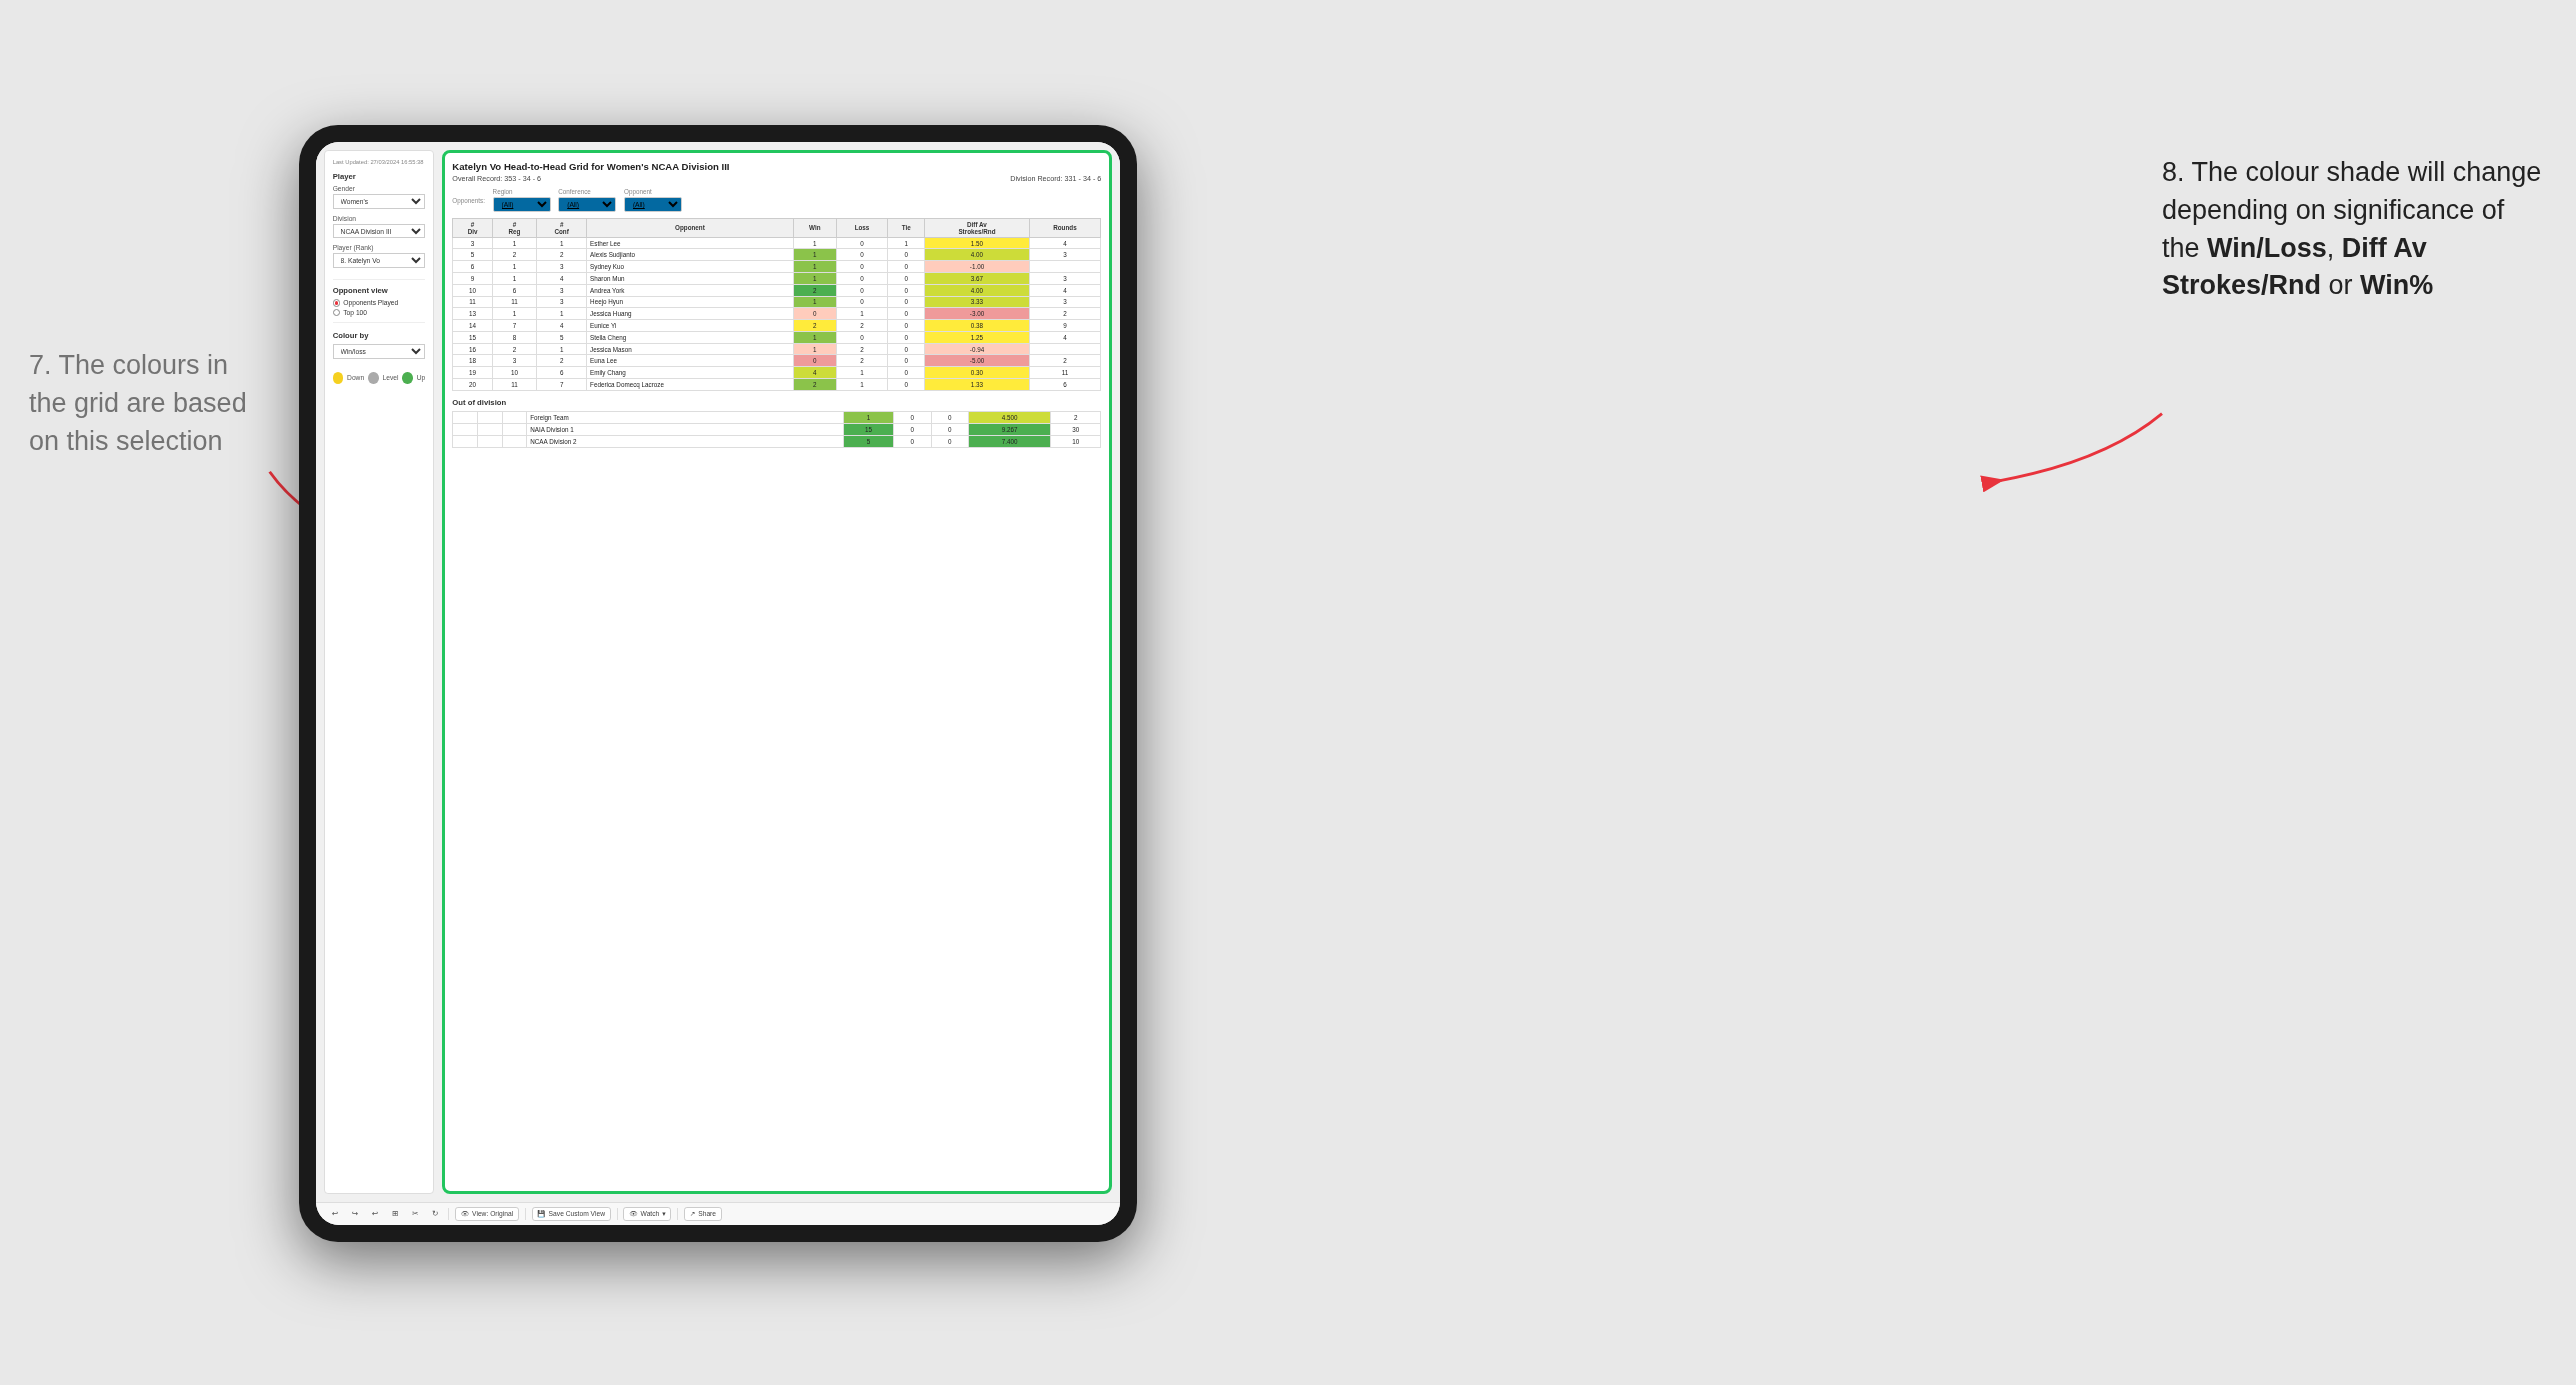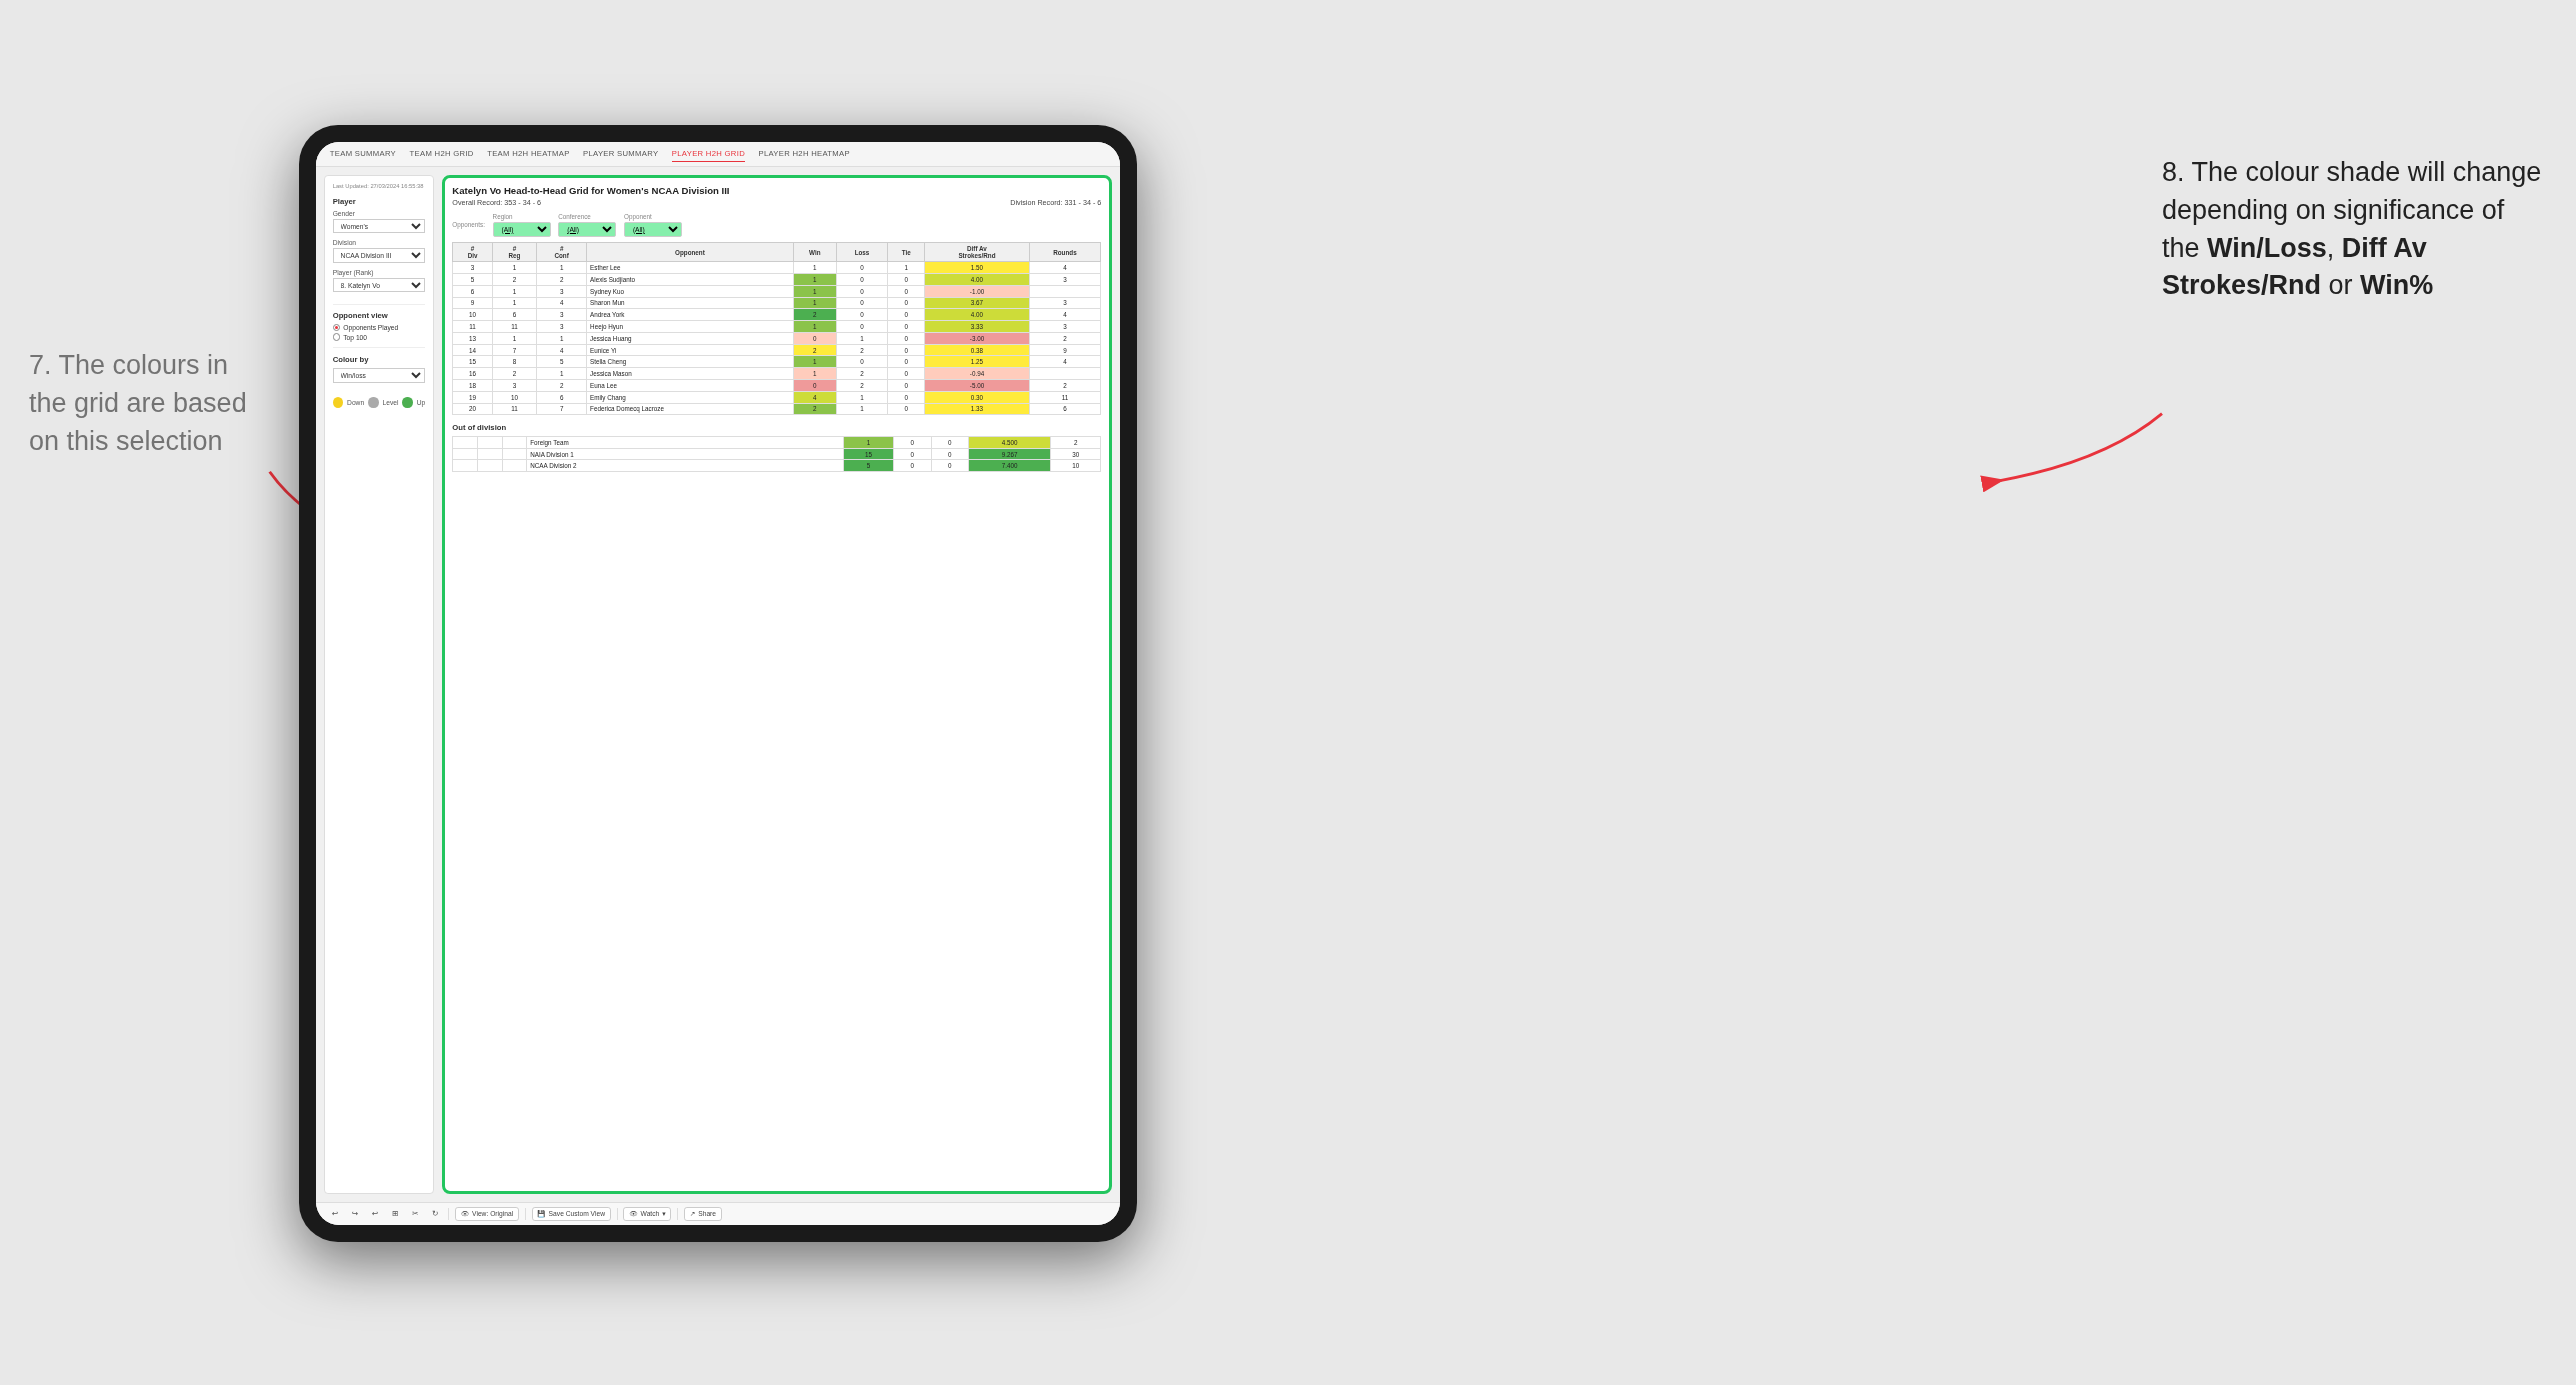--- a/index.html
+++ b/index.html
@@ -282,21 +282,21 @@
     .filter-label {
       font-size: 6.3px;
       color: #888;
     }
 
     .filter-select {
       font-size: 6.7px;
       padding: 1.9px 15.4px 1.9px 3.9px;
       border: 1px solid #ccc;
       border-radius: 1.9px;
-      background: #86efac;
+      background: #0369a1;
       min-width: 58px;
       text-decoration: underline;
     }
 
     
     .data-table {
       width: 100%;
       border-collapse: collapse;
       font-size: 6.7px;
     }
@@ -425,28 +425,20 @@
       <polygon points="8 0, 0 3, 8 6" fill="#e8333c"></polygon>
     </marker>
   </defs>
   <path d="M 210 10 Q 150 60 40 80" stroke="#e8333c" stroke-width="3" fill="none" marker-end="url(#arrowhead-right)"></path>
 </svg>
 
 <div class="tablet-frame">
   <div class="tablet-screen">
 
 
-    <div class="sub-nav">
-      <span class="sub-nav-item">TEAM SUMMARY</span>
-      <span class="sub-nav-item">TEAM H2H GRID</span>
-      <span class="sub-nav-item">TEAM H2H HEATMAP</span>
-      <span class="sub-nav-item">PLAYER SUMMARY</span>
-      <span class="sub-nav-item active">PLAYER H2H GRID</span>
-      <span class="sub-nav-item">PLAYER H2H HEATMAP</span>
-    </div>
 
     <div class="main-content">
 
       <div class="sidebar">
         <div class="sidebar-timestamp">Last Updated: 27/03/2024 16:55:38</div>
 
         <div class="sidebar-section-title">Player</div>
 
         <div class="sidebar-label">Gender</div>
         <select class="sidebar-select">

